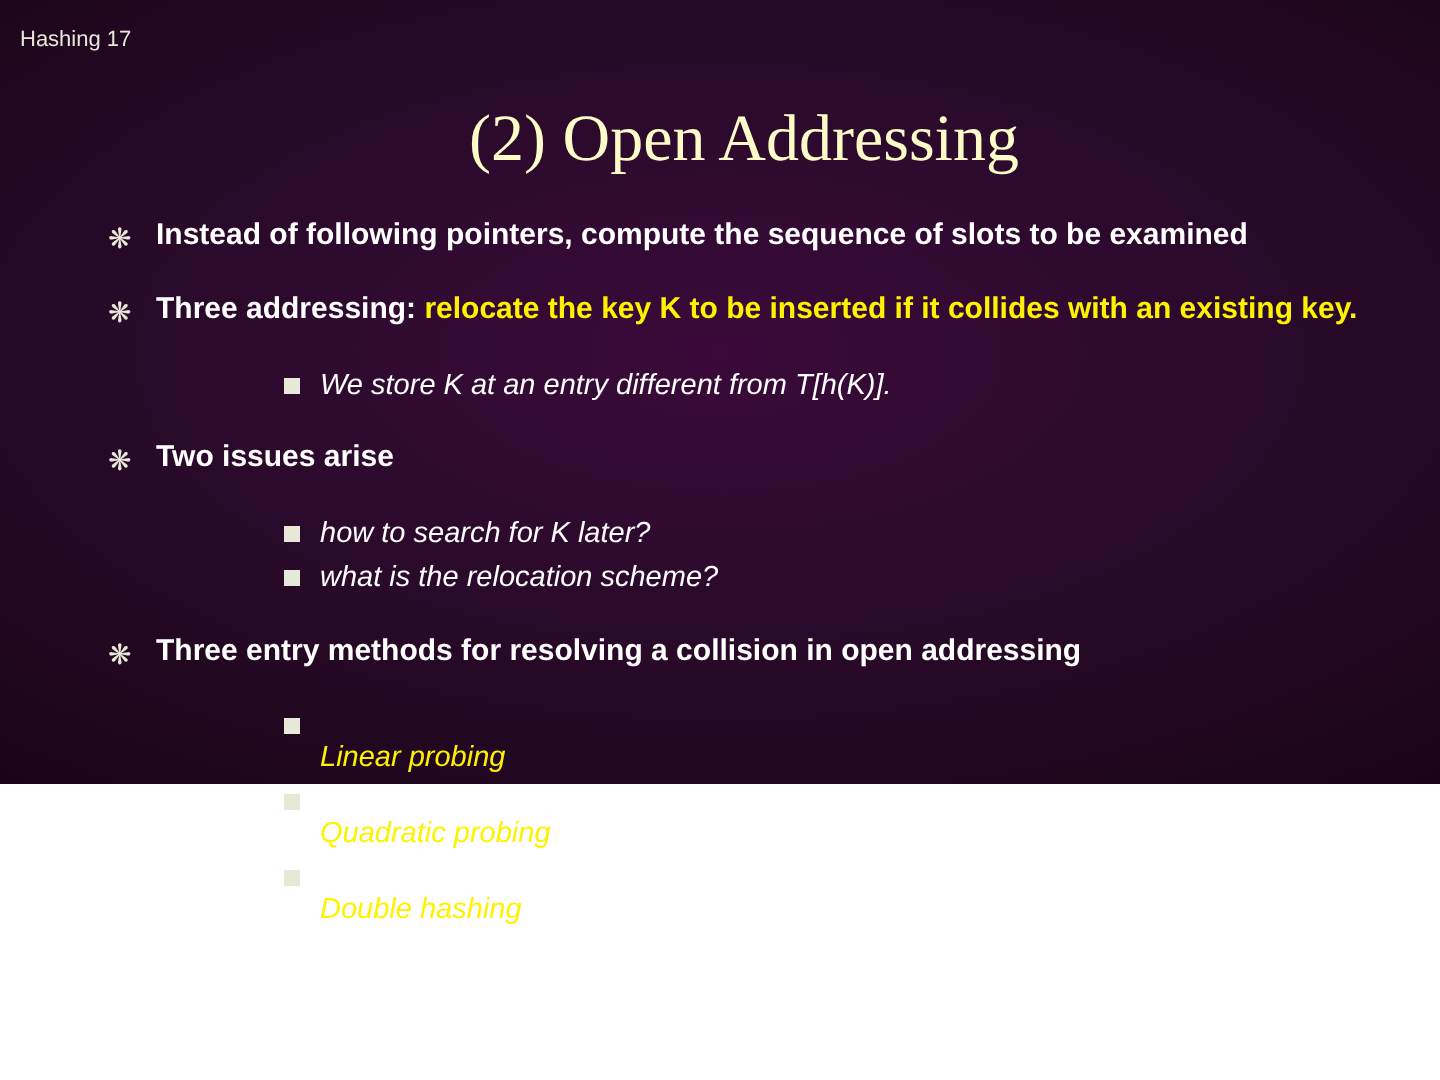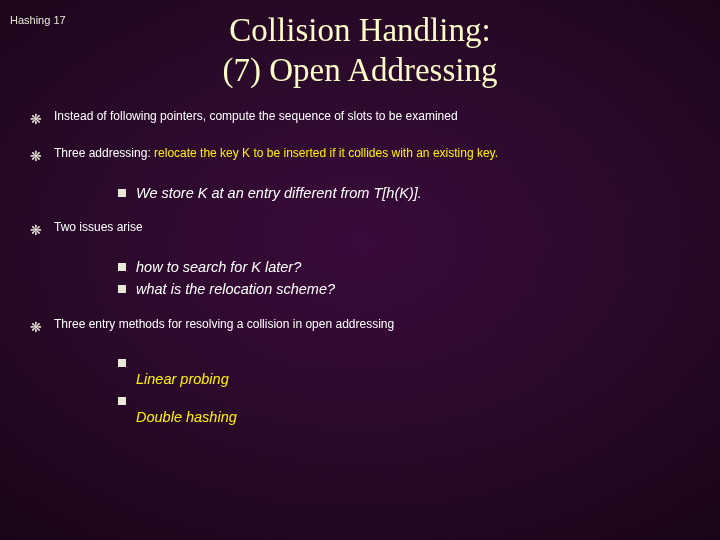--- a/index.html
+++ b/index.html
@@ -5,24 +5,25 @@
   html, body {
     margin: 0;
     padding: 0;
     width: 720px;
     height: 540px;
     overflow: hidden;
     font-family: Arial, Helvetica, sans-serif;
   }
   .slide {
     width: 720px;
-    height: 540px;
+    height: 392px;
     background: radial-gradient(ellipse 110% 100% at 50% 45%, #3a0a3a 0%, #2a0a2a 35%, #1a0518 70%, #0b0208 100%);
     position: relative;
     box-sizing: border-box;
+    padding-left: 24px;
   }
   .page-label {
     position: absolute;
     top: 14px;
     left: 10px;
     font-size: 11px;
     color: #e8e8d8;
   }
   .title {
     text-align: center;
@@ -44,23 +45,24 @@
   .bullet .marker {
     flex: 0 0 auto;
     width: 24px;
     font-size: 14px;
     color: #e8e8d8;
     line-height: 1.25;
     padding-top: 2px;
   }
   .bullet .text {
     flex: 1;
-    font-size: 12px;
+    font-size: 15px;
     color: #ffffff;
     line-height: 1.25;
+    font-weight: bold;
   }
   .yellow { color: #fff200; margin-top: 16px; }
   .sublist {
     margin: 6px 0 18px 88px;
     font-style: italic;
   }
   .sub {
     display: flex;
     align-items: flex-start;
     margin-bottom: 3px;
@@ -81,22 +83,22 @@
   .sub .stext.yellow { color: #fff200; }
 </style>
 </head>
 <body>
 
 <div class="slide">
 
   <div class="page-label">Hashing 17</div>
 
   <div class="title">
-    <span>Collision Handling:</span><br>
-    <span>(7) Open Addressing</span>
+    <br>
+    <span>(2) Open Addressing</span>
   </div>
 
   <div class="content">
 
     <div class="bullet">
       <div class="marker">❋</div>
       <div class="text">Instead of following pointers, compute the sequence of slots to be examined</div>
     </div>
 
     <div class="bullet">
@@ -131,18 +133,22 @@
       <div class="marker">❋</div>
       <div class="text">Three entry methods for resolving a collision in open addressing</div>
     </div>
     <div class="sublist">
       <div class="sub">
         <div class="sq"></div>
         <div class="stext yellow">Linear probing</div>
       </div>
       <div class="sub">
         <div class="sq"></div>
+        <div class="stext yellow">Quadratic probing</div>
+      </div>
+      <div class="sub">
+        <div class="sq"></div>
         <div class="stext yellow">Double hashing</div>
       </div>
     </div>
 
   </div>
 </div>
 
 </body></html>

